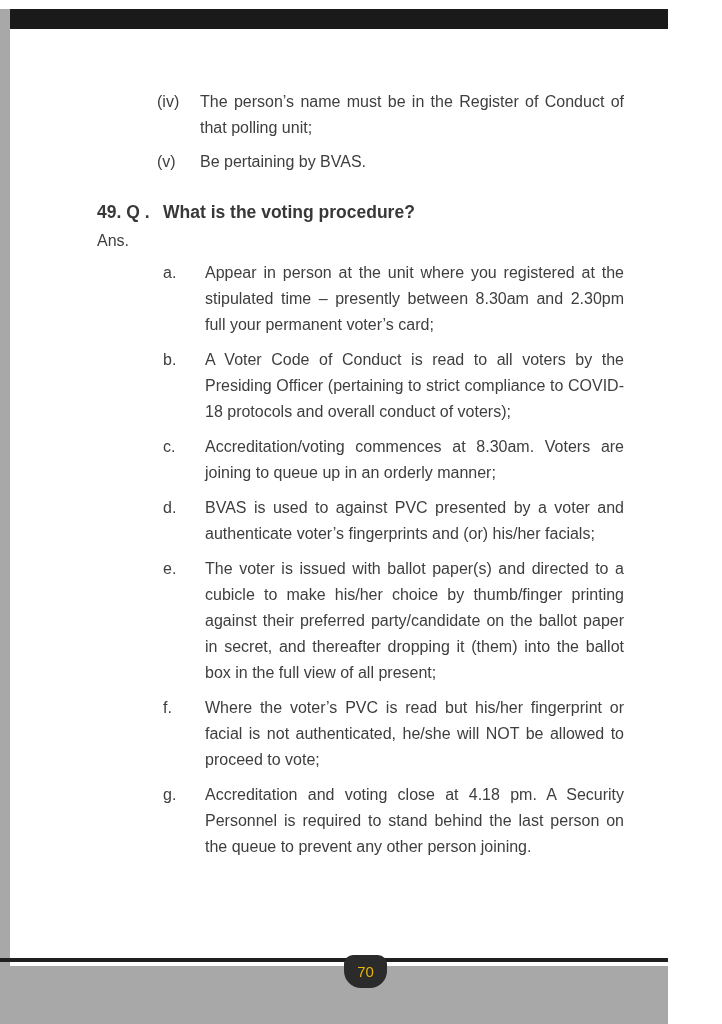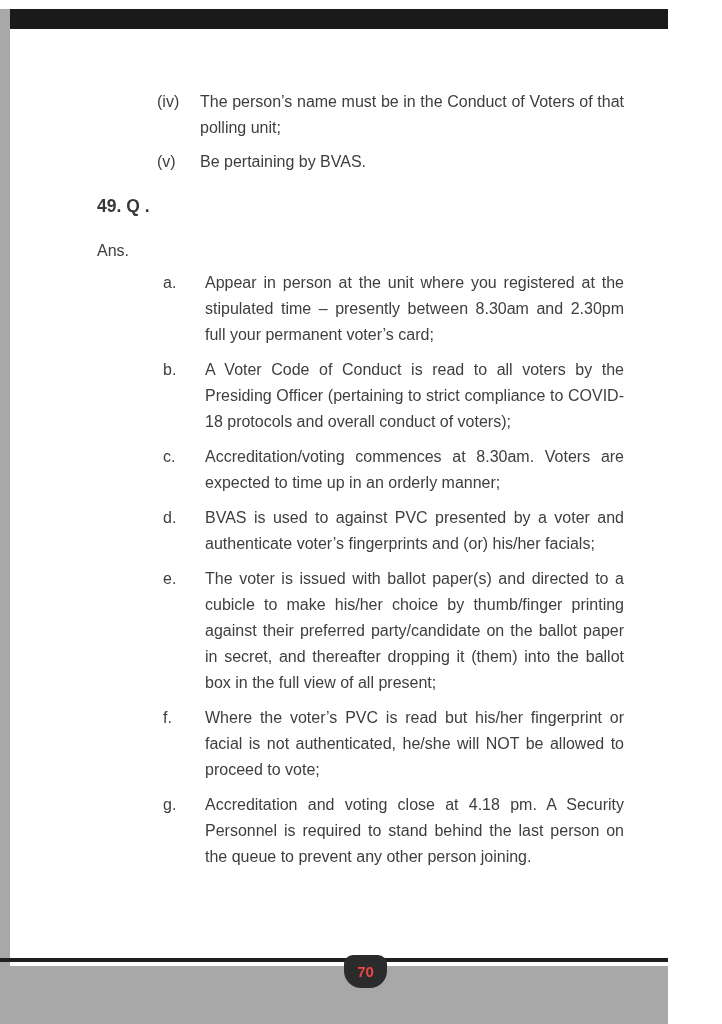--- a/index.html
+++ b/index.html
@@ -8,76 +8,77 @@
     font-family:"Liberation Sans",sans-serif;color:#3e3e3e;
   }
   
   .top-bar{position:absolute;left:8px;top:9px;width:698px;height:20px;background:#1a1a1a;}
   .left-strip{position:absolute;left:0;top:9px;width:10px;bottom:0;background:#a8a8a8;}
   .footer-line{position:absolute;left:0;right:0;top:958px;height:4px;background:#1f1f1f;z-index:1;}
   .footer-gray{position:absolute;left:0;right:0;top:966px;height:58px;background:#a8a8a8;}
   .page-badge{
     position:absolute;left:344px;top:955px;width:43px;height:33px;background:#2b2b2b;
     border-radius:9px 9px 17px 17px;z-index:2;display:flex;align-items:center;justify-content:center;
-    color:#ef4444;font-weight:bold;font-size:15px;
+    color:#eab308;font-weight:normal;font-size:15px;
   }
   
   .content{position:absolute;left:97px;top:89px;width:527px;font-size:16px;line-height:26px;}
   .row{display:flex;}
   .row .lbl{flex:0 0 auto;}
   .row .txt{flex:1 1 auto;text-align:justify;}
   .roman{margin-left:60px;}
   .roman .lbl{width:43px;}
   .roman + .roman{margin-top:8px;}
-  .qrow{display:flex;margin-top:17px;font-weight:bold;font-size:17.5px;line-height:28px;color:#383838;}
+  .qrow{display:flex;margin-top:23px;font-weight:bold;font-size:17.5px;line-height:28px;color:#383838;}
   .qrow .qnum{flex:0 0 66px;}
-  .ans{margin-top:18px;}
+  .ans{margin-top:2px;}
   .letter{margin-left:66px;margin-top:9px;}
   .letter.first{margin-top:6px;}
   .letter .lbl{width:42px;}
 </style>
 </head>
 <body>
 
 <div class="page">
 
   <div class="top-bar"></div>
   <div class="left-strip"></div>
 
   <div class="content">
 
     <div class="row roman">
       <span class="lbl">(iv)</span>
-      <span class="txt">The person’s name must be in the Conduct of Voters of that polling unit;</span>
+      <span class="txt">The person’s name must be in the Register of Conduct of that polling unit;</span>
     </div>
 
     <div class="row roman">
       <span class="lbl">(v)</span>
       <span class="txt">Be pertaining by BVAS.</span>
     </div>
 
     <div class="qrow">
       <span class="qnum">49. Q .</span>
+      <span class="qtext">What is the voting procedure?</span>
     </div>
 
     <div class="ans">Ans.</div>
 
     <div class="row letter first">
       <span class="lbl">a.</span>
       <span class="txt">Appear in person at the unit where you registered at the stipulated time – presently between 8.30am and 2.30pm full your permanent voter’s card;</span>
     </div>
 
     <div class="row letter">
       <span class="lbl">b.</span>
       <span class="txt">A Voter Code of Conduct is read to all voters by the Presiding Officer (pertaining to strict compliance to COVID-18 protocols and overall conduct of voters);</span>
     </div>
 
     <div class="row letter">
       <span class="lbl">c.</span>
-      <span class="txt">Accreditation/voting commences at 8.30am. Voters are expected to time up in an orderly manner;</span>
+      <span class="txt">Accreditation/voting commences at 8.30am. Voters are joining to queue up in an orderly manner;</span>
     </div>
 
     <div class="row letter">
       <span class="lbl">d.</span>
       <span class="txt">BVAS is used to against PVC presented by a voter and authenticate voter’s fingerprints and (or) his/her facials;</span>
     </div>
 
     <div class="row letter">
       <span class="lbl">e.</span>
       <span class="txt">The voter is issued with ballot paper(s) and directed to a cubicle to make his/her choice by thumb/finger printing against their preferred party/candidate on the ballot paper in secret, and thereafter dropping it (them) into the ballot box in the full view of all present;</span>

